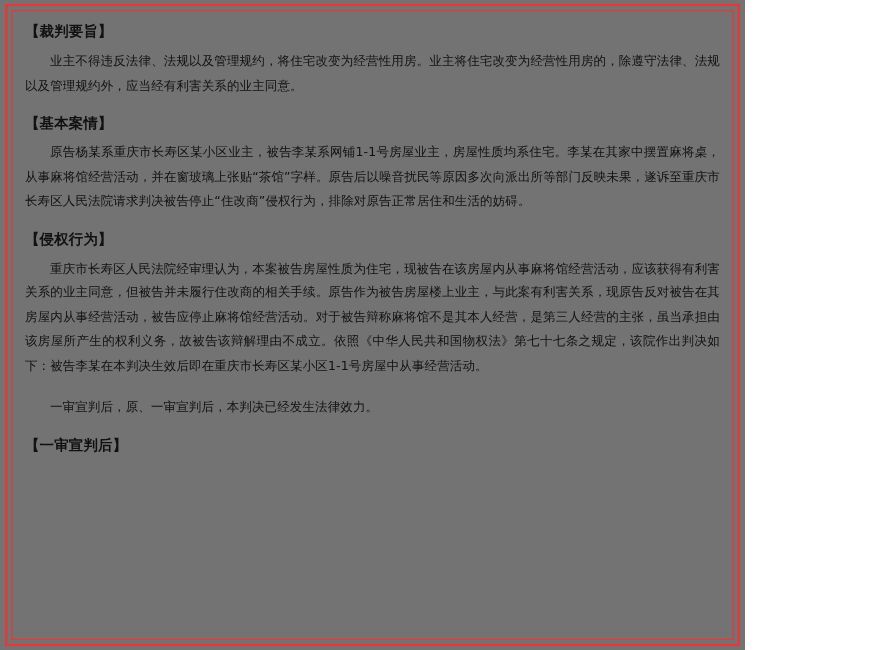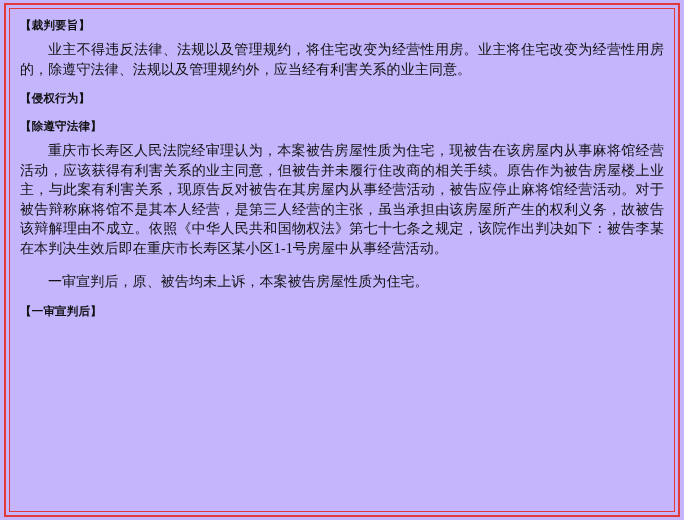--- a/index.html
+++ b/index.html
@@ -8,24 +8,24 @@
   }
   body {
     width: 700px;
     height: 520px;
     background: #ffffff;
     font-family: "DejaVu Sans", "Liberation Sans", sans-serif;
     overflow: hidden;
   }
   .page {
     position: relative;
-    width: 684px;
+    width: 596px;
     height: 520px;
     box-sizing: border-box;
-    background: #c4b5fd;
+    background: #737373;
   }
   .border-outer {
     position: absolute;
     left: 4px;
     top: 3px;
     right: 4px;
     bottom: 3px;
     border: 2px solid #e03a3a;
     box-sizing: border-box;
   }
@@ -48,29 +48,28 @@
   }
   .section-heading {
     font-size: 11.5px;
     font-weight: bold;
     color: #111111;
     line-height: 18px;
     margin: 0 0 6px 0;
     letter-spacing: 0.2px;
   }
   .para {
-    font-size: 14px;
+    font-size: 10px;
     color: #111111;
     line-height: 19.5px;
     text-align: justify;
     text-justify: inter-ideograph;
     margin: 0 0 14px 0;
     text-indent: 2em;
     letter-spacing: 0.1px;
-    font-family: Liberation Serif, serif;
   }
   .para:last-child {
     margin-bottom: 0;
   }
   .block {
     margin-bottom: 10px;
   }
 </style>
 </head>
 <body>
@@ -80,27 +79,28 @@
   <div class="border-inner"></div>
 
   <div class="content">
 
     <div class="block">
       <div class="section-heading">【裁判要旨】</div>
       <p class="para">业主不得违反法律、法规以及管理规约，将住宅改变为经营性用房。业主将住宅改变为经营性用房的，除遵守法律、法规以及管理规约外，应当经有利害关系的业主同意。</p>
     </div>
 
     <div class="block">
-      <div class="section-heading">【侵权行为】</div>
+      <div class="section-heading">【基本案情】</div>
+      <p class="para">原告杨某系重庆市长寿区某小区业主，被告李某系网铺1-1号房屋业主，房屋性质均系住宅。李某在其家中摆置麻将桌，从事麻将馆经营活动，并在窗玻璃上张贴“茶馆”字样。原告后以噪音扰民等原因多次向派出所等部门反映未果，遂诉至重庆市长寿区人民法院请求判决被告停止“住改商”侵权行为，排除对原告正常居住和生活的妨碍。</p>
     </div>
 
     <div class="block">
-      <div class="section-heading">【除遵守法律】</div>
+      <div class="section-heading">【侵权行为】</div>
       <p class="para">重庆市长寿区人民法院经审理认为，本案被告房屋性质为住宅，现被告在该房屋内从事麻将馆经营活动，应该获得有利害关系的业主同意，但被告并未履行住改商的相关手续。原告作为被告房屋楼上业主，与此案有利害关系，现原告反对被告在其房屋内从事经营活动，被告应停止麻将馆经营活动。对于被告辩称麻将馆不是其本人经营，是第三人经营的主张，虽当承担由该房屋所产生的权利义务，故被告该辩解理由不成立。依照《中华人民共和国物权法》第七十七条之规定，该院作出判决如下：被告李某在本判决生效后即在重庆市长寿区某小区1-1号房屋中从事经营活动。</p>
-      <p class="para">一审宣判后，原、被告均未上诉，本案被告房屋性质为住宅。</p>
+      <p class="para">一审宣判后，原、一审宣判后，本判决已经发生法律效力。</p>
     </div>
 
     <div class="block">
       <div class="section-heading">【一审宣判后】</div>
     </div>
 
   </div>
 </div>
 
 </body></html>

